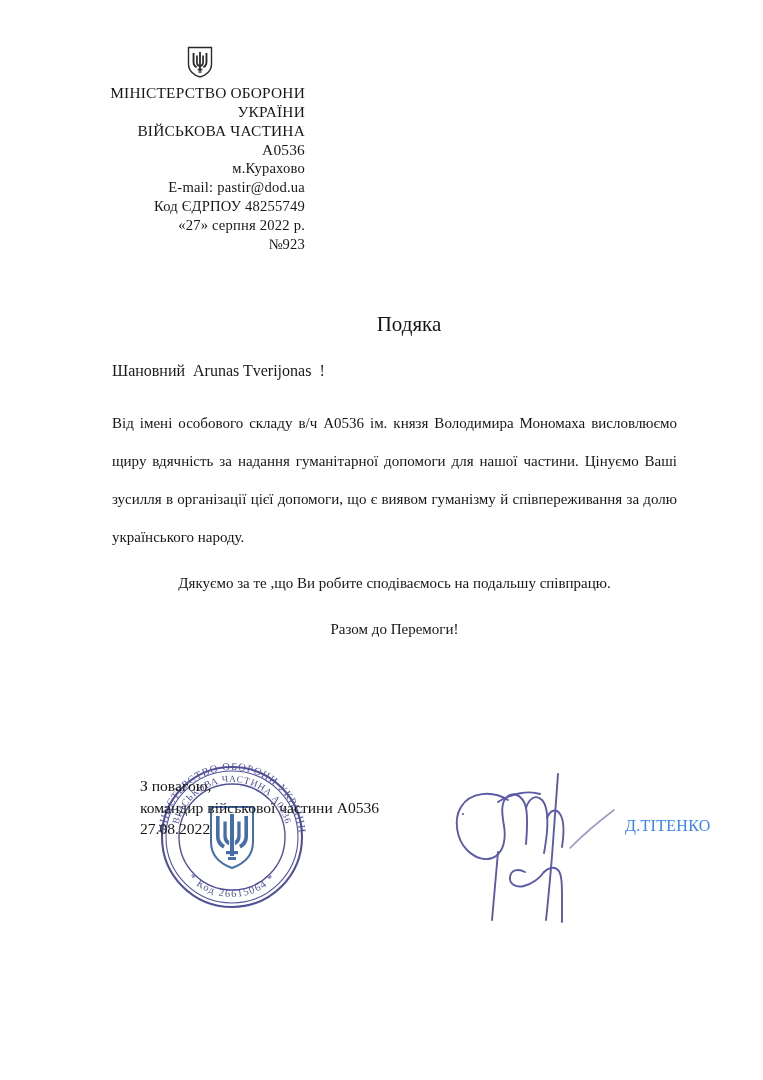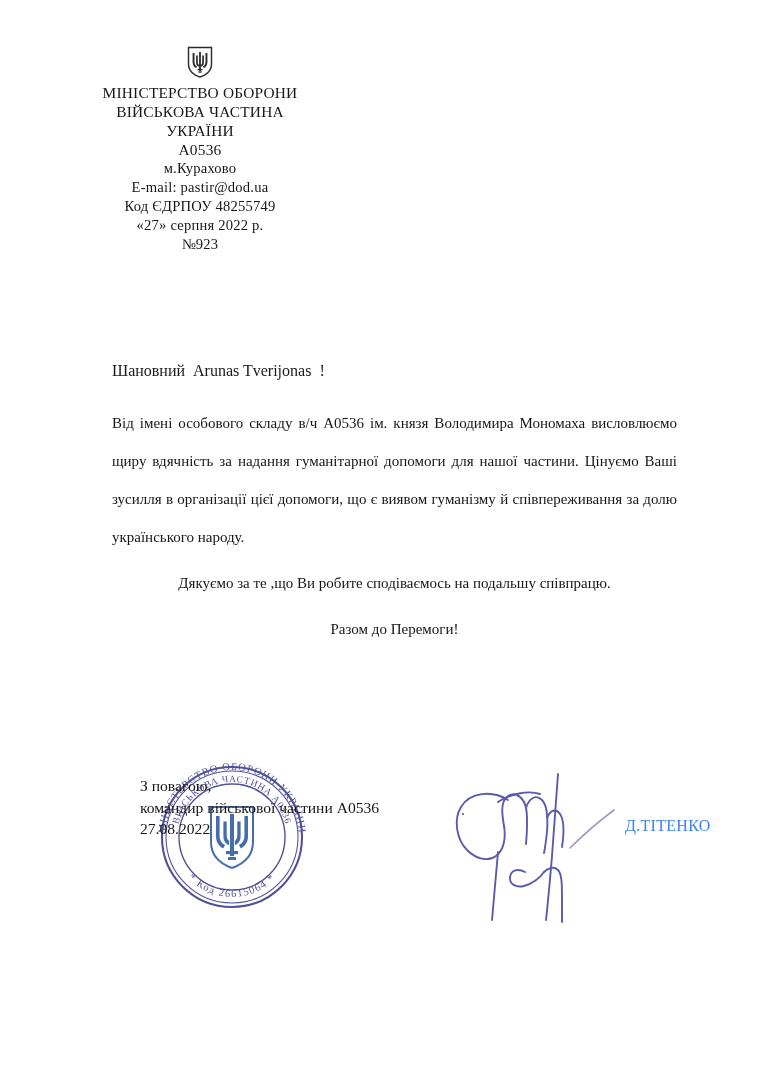--- a/index.html
+++ b/index.html
@@ -21,21 +21,21 @@
     inset: 0;
     background: #ffffff;
   }
 
   
   .letterhead {
     position: absolute;
     left: 95px;
     top: 46px;
     width: 210px;
-    text-align: center;
+    text-align: right;
   }
   .emblem {
     display: block;
     margin: 0 auto 5px auto;
     width: 26px;
     height: 32px;
   }
   .lh-line {
     font-size: 15.4px;
     line-height: 19px;
@@ -140,30 +140,33 @@
         <path d="M5.6 7 h1.9 v9.2 c0 2.1 1.1 3.4 2.6 4.3 l-0.9 1.6 C7 21 5.6 19.1 5.6 16.2 Z"></path>
         <path d="M20.4 7 h-1.9 v9.2 c0 2.1 -1.1 3.4 -2.6 4.3 l0.9 1.6 c2.2 -1.1 3.6 -3 3.6 -5.9 Z"></path>
         <path d="M9.1 9.6 h1.7 v6.6 c0 1.3 0.5 2 1.2 2.5 v2 c-1.9 -0.7 -2.9 -2.1 -2.9 -4.3 Z"></path>
         <path d="M16.9 9.6 h-1.7 v6.6 c0 1.3 -0.5 2 -1.2 2.5 v2 c1.9 -0.7 2.9 -2.1 2.9 -4.3 Z"></path>
         <path d="M10.6 22.8 h4.8 v1.5 h-4.8 Z"></path>
         <path d="M11.4 25.3 h3.2 v1.4 h-3.2 Z"></path>
       </g>
     </svg>
 
     <div class="lh-line">МІНІСТЕРСТВО ОБОРОНИ</div>
+    <div class="lh-line">УКРАЇНИ</div>
     <div class="lh-line">ВІЙСЬКОВА ЧАСТИНА</div>
-    <div class="lh-line">УКРАЇНИ</div>
     <div class="lh-line">А0536</div>
     <div class="lh-line small">м.Курахово</div>
     <div class="lh-line small">E-mail: pastir@dod.ua</div>
     <div class="lh-line small">Код ЄДРПОУ 48255749</div>
     <div class="lh-line small">«27» серпня 2022 р.</div>
     <div class="lh-line small">№923</div>
   </div>
 
+  <div class="doc-title">
+    <span>Подяка</span>
+  </div>
 
   <div class="body-block">
     <div class="salutation">Шановний  Arunas Tverijonas  !</div>
     <p class="para">Від імені особового складу в/ч А0536 ім. князя  Володимира Мономаха висловлюємо  щиру  вдячність  за надання  гуманітарної  допомоги  для  нашої  частини. Цінуємо  Ваші  зусилля  в  організації  цієї  допомоги, що є виявом гуманізму й співпереживання за долю українського народу.</p>
     <p class="para nojust">Дякуємо за те ,що Ви робите сподіваємось на подальшу співпрацю.</p>
     <p class="para nojust">Разом до Перемоги!</p>
   </div>
 
   <div class="stamp">
     <svg viewBox="0 0 174 174">

